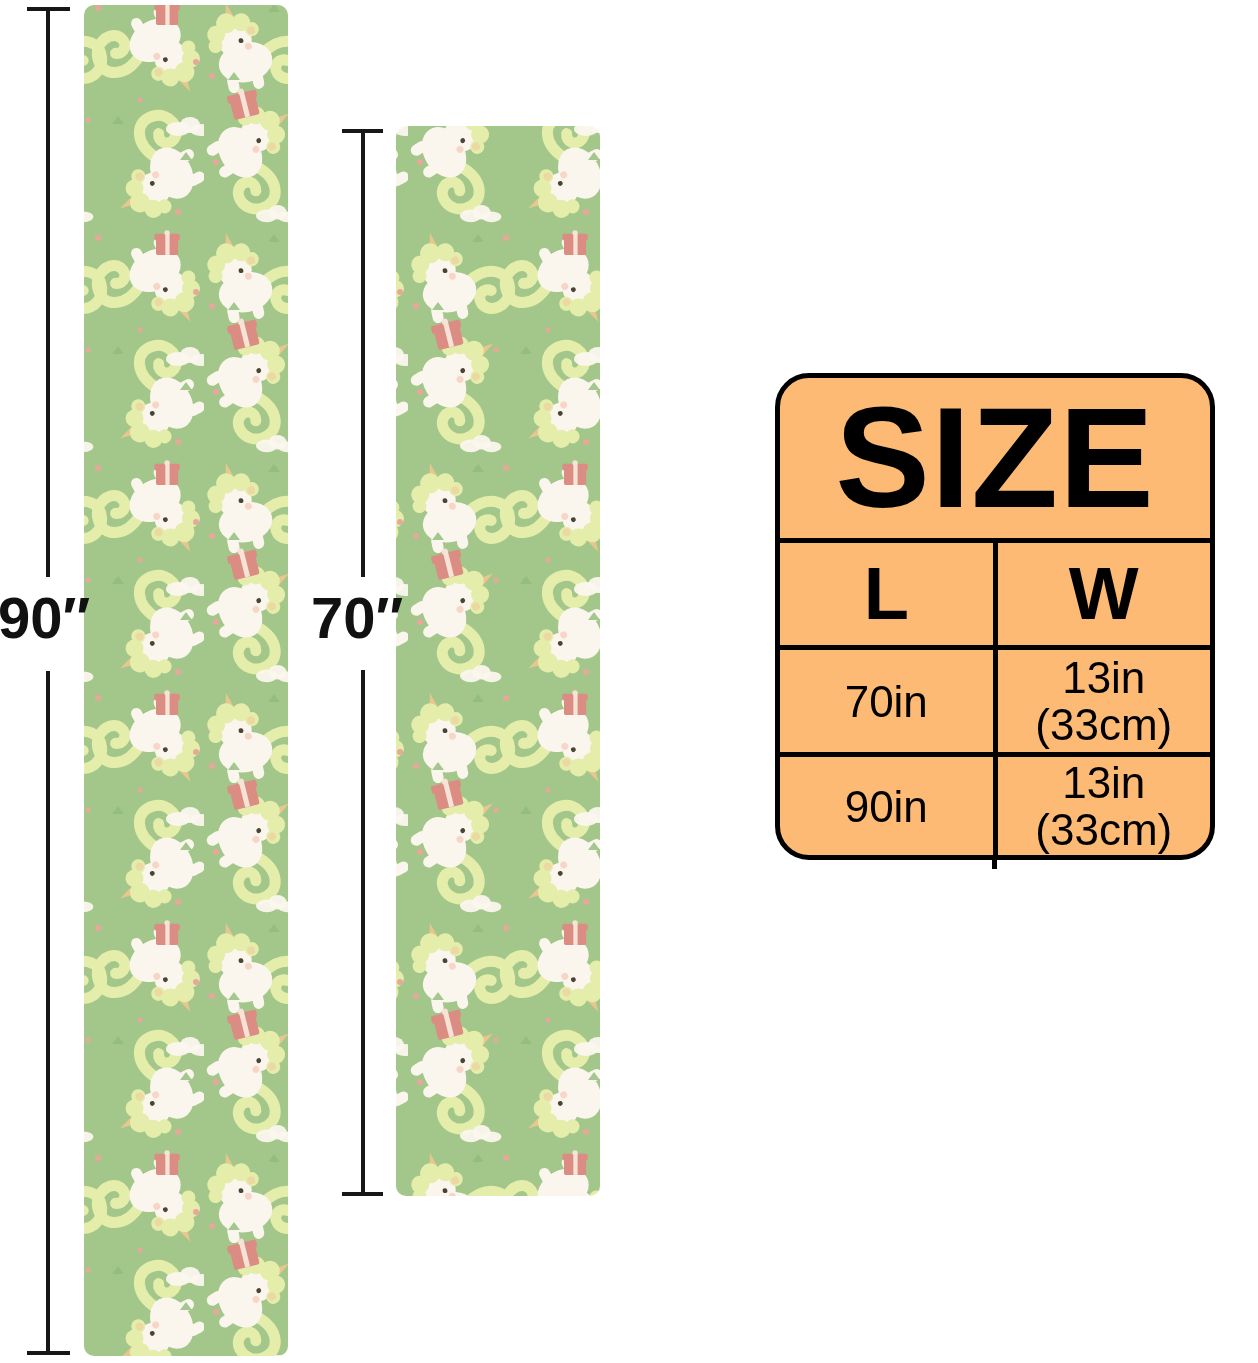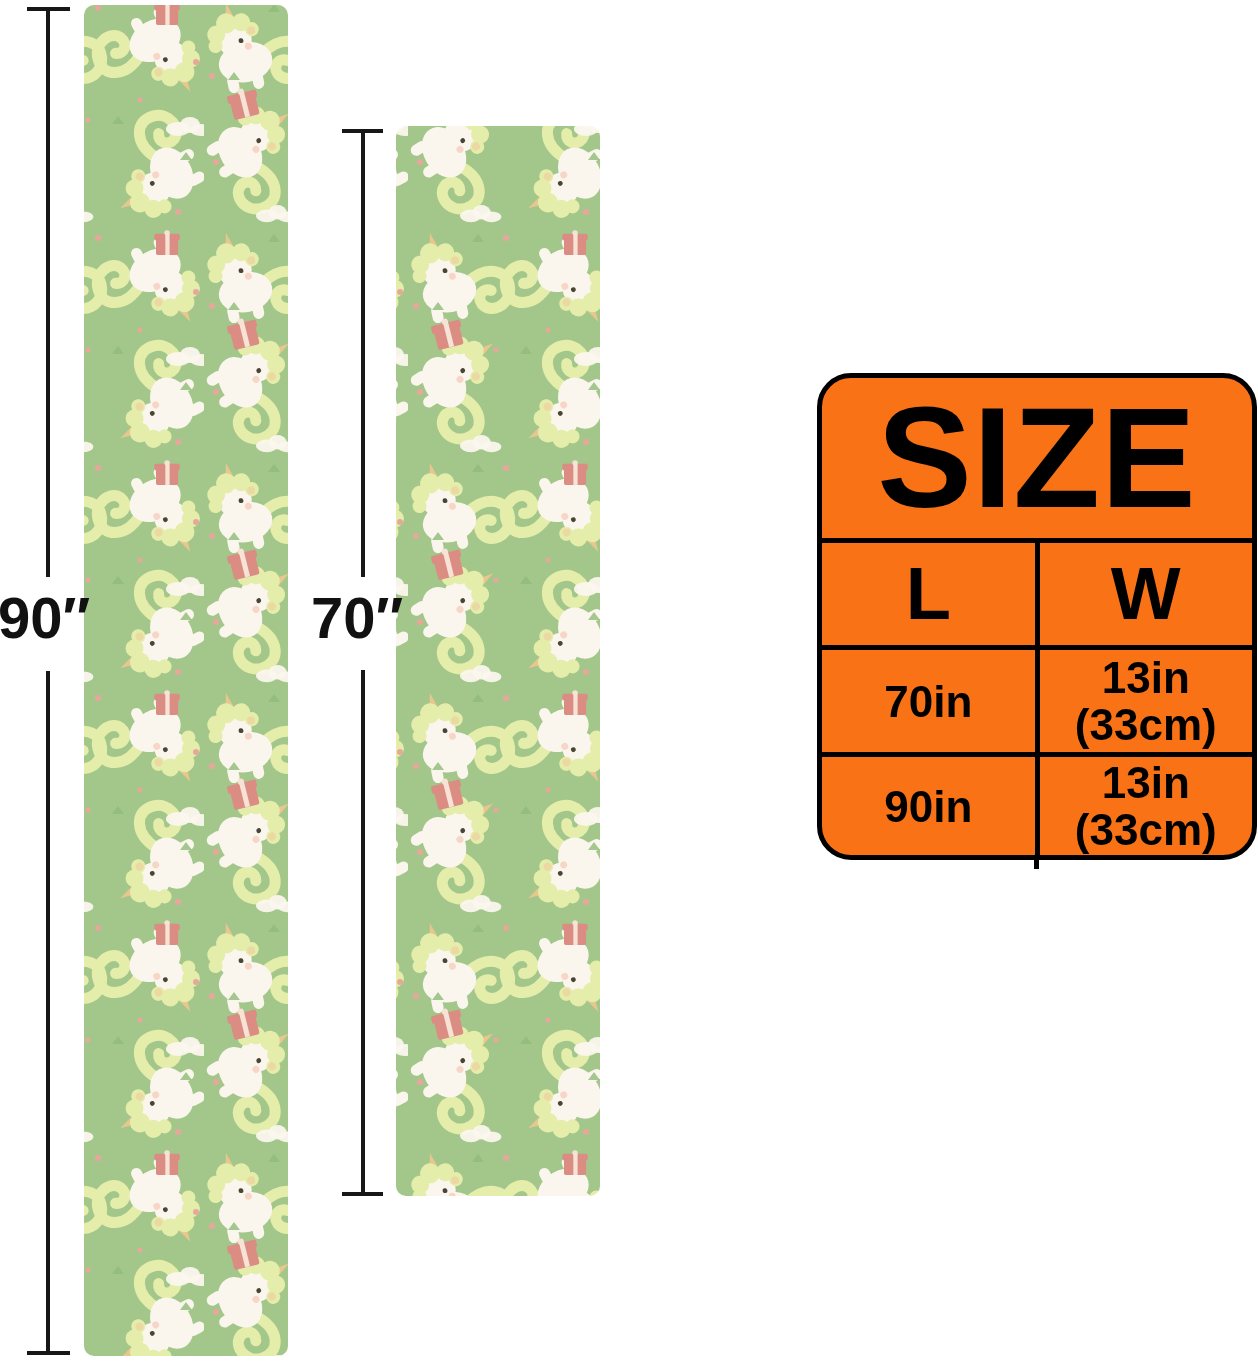--- a/index.html
+++ b/index.html
@@ -24,26 +24,26 @@
     font-weight: bold;
     line-height: 58px;
     color: #111;
     text-align: center;
     white-space: nowrap;
   }
 
   
   .size-table {
     position: absolute;
-    left: 817px; top: 373px;
+    left: 775px; top: 373px;
     width: 440px; height: 487px;
     box-sizing: border-box;
     border: 5px solid #000;
     border-radius: 34px;
-    background: #f97316;
+    background: #fdba74;
     display: flex;
     flex-direction: column;
   }
   .st-title {
     height: 165px;
     box-sizing: border-box;
     border-bottom: 5px solid #000;
     display: flex; align-items: center; justify-content: center;
     font-size: 142px;
     font-weight: bold;
@@ -56,21 +56,21 @@
   .st-row.values { height: 107px; }
   .st-row.last { flex: 1; }
   .st-cell {
     flex: 1;
     display: flex; flex-direction: column;
     align-items: center; justify-content: center;
     text-align: center;
   }
   .st-cell.first { border-right: 5px solid #000; }
   .st-head-txt { font-size: 74px; font-weight: bold; line-height: 1; }
-  .st-val-line { font-size: 44px; font-weight: bold; line-height: 47px; }
+  .st-val-line { font-size: 44px; font-weight: normal; line-height: 47px; }
   .divider-tail {
     position: absolute;
     left: calc(50% - 3px);
     bottom: -14px;
     width: 5px; height: 14px;
     background: #000;
   }
 </style>
 </head>
 <body>

